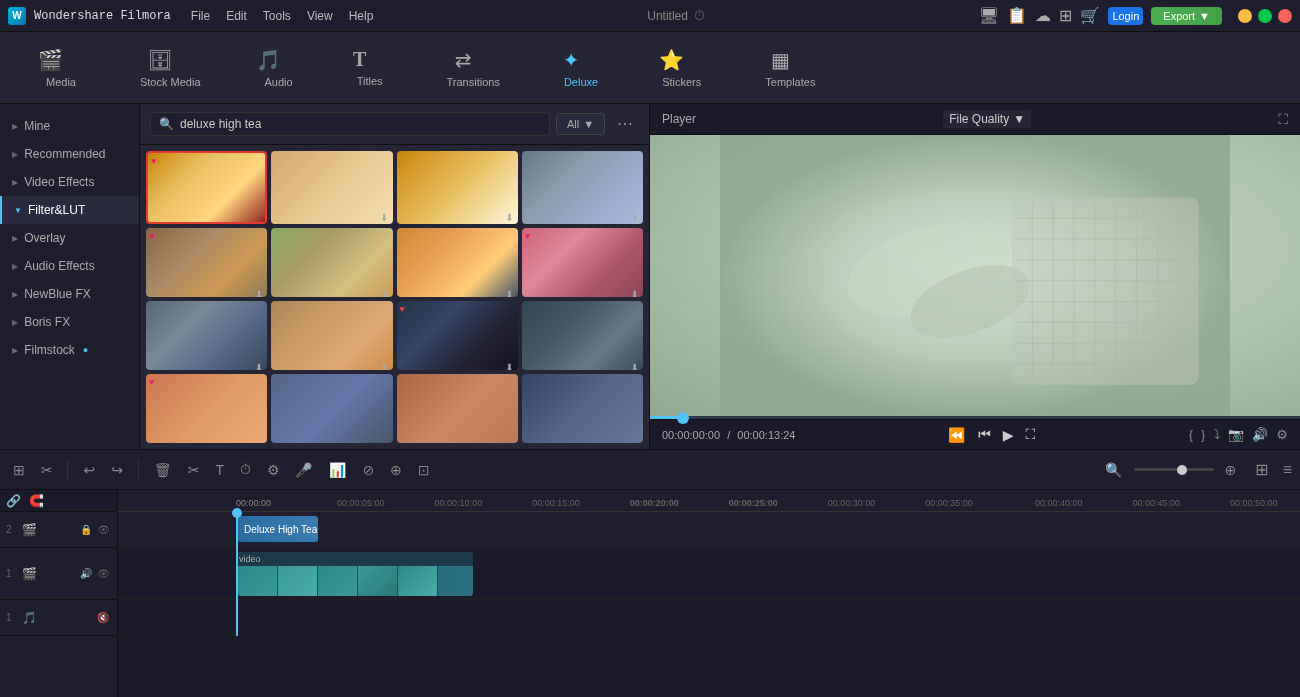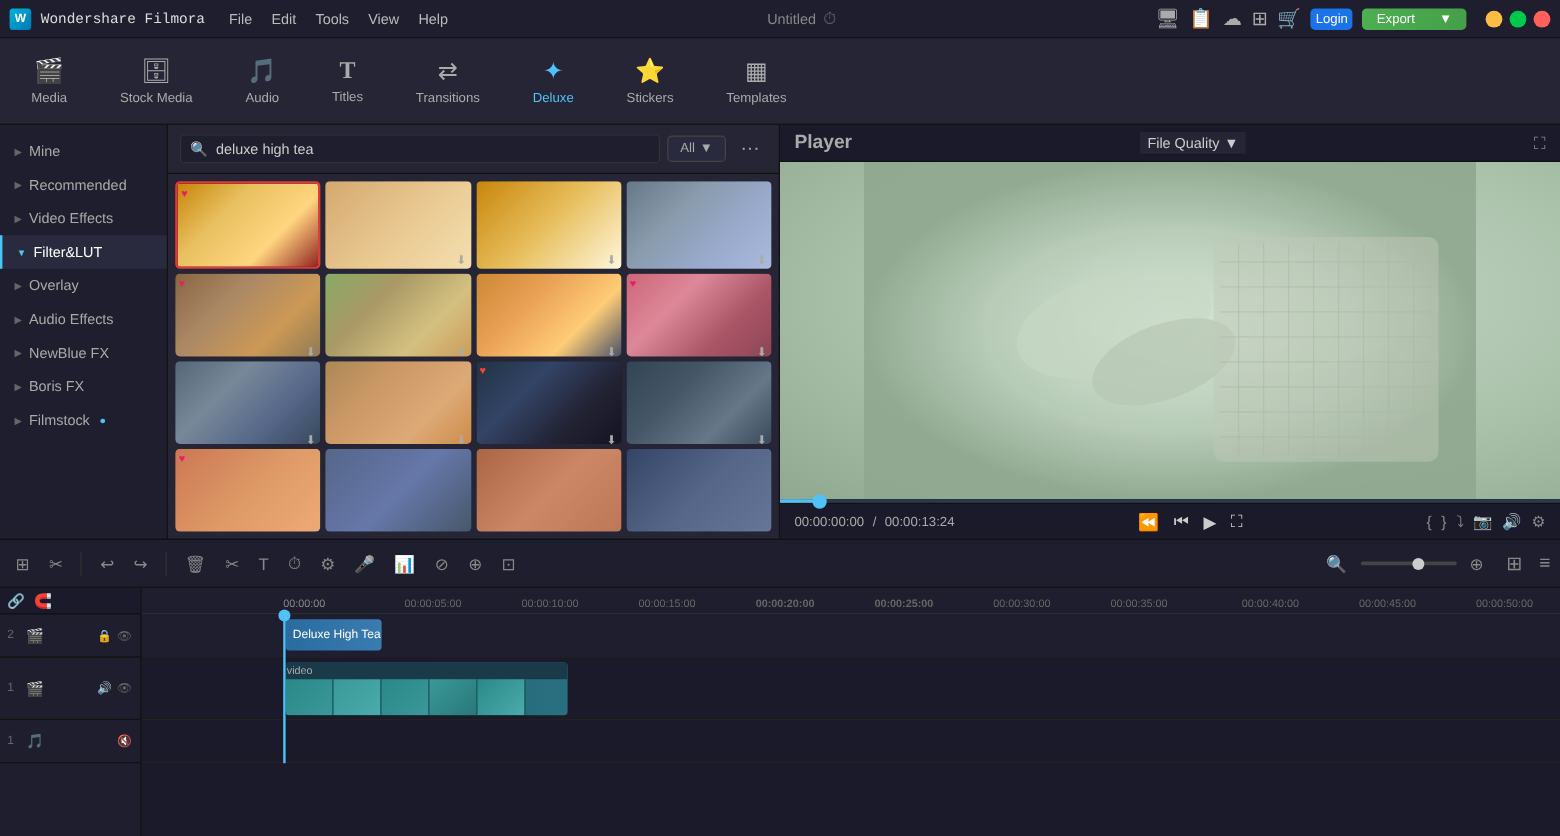--- a/index.html
+++ b/index.html
@@ -8,33 +8,33 @@
     
     .titlebar { background: #1e1e2e; height: 32px; display: flex; align-items: center; padding: 0 8px; justify-content: space-between; border-bottom: 1px solid #111; }
     .titlebar-left { display: flex; align-items: center; gap: 8px; }
     .app-logo { width: 18px; height: 18px; background: linear-gradient(135deg, #00b4d8, #0077b6); border-radius: 3px; display: flex; align-items: center; justify-content: center; font-size: 10px; color: white; font-weight: bold; }
     .app-name { color: #ddd; font-size: 12px; font-family: Liberation Mono, monospace; }
     .menu-items { display: flex; gap: 16px; margin-left: 12px; }
     .menu-item { color: #bbb; font-size: 12px; cursor: pointer; }
     .titlebar-center { color: #888; font-size: 12px; display: flex; align-items: center; gap: 6px; }
     .titlebar-right { display: flex; align-items: center; gap: 8px; }
     .login-btn { background: #1a73e8; color: white; border: none; border-radius: 4px; padding: 3px 4px; font-size: 11px; cursor: pointer; }
-    .export-btn { background: linear-gradient(90deg, #4CAF50, #45a049); color: white; border: none; border-radius: 4px; padding: 3px 12px; font-size: 11px; cursor: pointer; display: flex; align-items: center; gap: 20px; }
+    .export-btn { background: linear-gradient(90deg, #4CAF50, #45a049); color: white; border: none; border-radius: 4px; padding: 3px 12px; font-size: 11px; cursor: pointer; display: flex; align-items: center; gap: 4px; }
     .win-controls { display: flex; gap: 6px; margin-left: 8px; }
     .win-btn { width: 14px; height: 14px; border-radius: 50%; border: none; cursor: pointer; }
     .win-min { background: #ffbd44; }
     .win-max { background: #00ca4e; }
     .win-close { background: #ff605c; }
     
     
     .toolbar { background: #252535; height: 72px; display: flex; align-items: center; padding: 0 16px; gap: 24px; border-bottom: 1px solid #111; }
     .tool-item { display: flex; flex-direction: column; align-items: center; gap: 4px; cursor: pointer; color: #aaa; padding: 6px 10px; border-radius: 6px; }
     .tool-item.active { color: #4fc3f7; }
     .tool-icon { font-size: 20px; }
-    .tool-label { font-size: 11px; }
+    .tool-label { font-size: 11px; margin-left: 20px; }
     
     
     .left-panel { width: 140px; background: #1e1e2e; border-right: 1px solid #111; padding: 8px 0; overflow-y: auto; flex-shrink: 0; }
     .panel-item { display: flex; align-items: center; gap: 6px; padding: 7px 12px; cursor: pointer; color: #aaa; font-size: 12px; }
     .panel-item.active { background: #2a2a3e; color: white; }
     
     
     .effects-panel { width: 510px; background: #252535; border-right: 1px solid #111; display: flex; flex-direction: column; flex-shrink: 0; }
     .search-bar { padding: 8px 10px; display: flex; align-items: center; gap: 6px; border-bottom: 1px solid #111; }
     .search-input { flex: 1; background: #1e1e2e; border: 1px solid #333; border-radius: 4px; padding: 4px 8px; color: #ccc; font-size: 12px; outline: none; display: flex; align-items: center; gap: 6px; }
@@ -59,21 +59,21 @@
     .thumb-dusted { background: linear-gradient(135deg, #cc6677, #dd8899, #aa5566, #884455); }
     .thumb-magazine { background: linear-gradient(135deg, #556677, #778899, #556688, #334455); }
     .thumb-travel { background: linear-gradient(135deg, #aa8855, #cc9966, #ddaa77, #cc8844); }
     .thumb-portrait { background: linear-gradient(135deg, #223344, #334466, #222233, #111122); }
     .thumb-magnificent { background: linear-gradient(135deg, #334455, #445566, #667788, #334455); }
     .thumb-row4a { background: linear-gradient(135deg, #cc7755, #dd9966, #eeaa77); }
     .thumb-row4b { background: linear-gradient(135deg, #556688, #6677aa, #445566); }
     .thumb-row4c { background: linear-gradient(135deg, #aa6644, #cc8866, #bb7755); }
     .thumb-row4d { background: linear-gradient(135deg, #334466, #556688, #667799); }
     .preview-header { display: flex; align-items: center; justify-content: space-between; padding: 6px 12px; border-bottom: 1px solid #111; }
-    .preview-title { color: #aaa; font-size: 16px; font-weight: bold; }
+    .preview-title { color: #aaa; font-size: 12px; }
     .quality-select { background: #252535; border: none; color: #ccc; font-size: 12px; padding: 2px 6px; cursor: pointer; display: flex; align-items: center; gap: 4px; }
     .preview-video { flex: 1; background: #111; display: flex; align-items: center; justify-content: center; overflow: hidden; margin: 0; }
     .preview-img-sim { width: 100%; height: 100%; background: 
       radial-gradient(ellipse at 60% 40%, #d8e4d8 0%, #b8ccb8 30%, #a8c0a8 60%, #90a890 100%); 
       display: flex; align-items: center; justify-content: center; }
     
     .player-controls { display: flex; align-items: center; justify-content: space-between; padding: 6px 12px; border-top: 1px solid #111; }
     .time-display { color: #aaa; font-size: 11px; }
     .playback-btns { display: flex; align-items: center; gap: 12px; }
     .play-btn { color: #ccc; font-size: 14px; cursor: pointer; }

